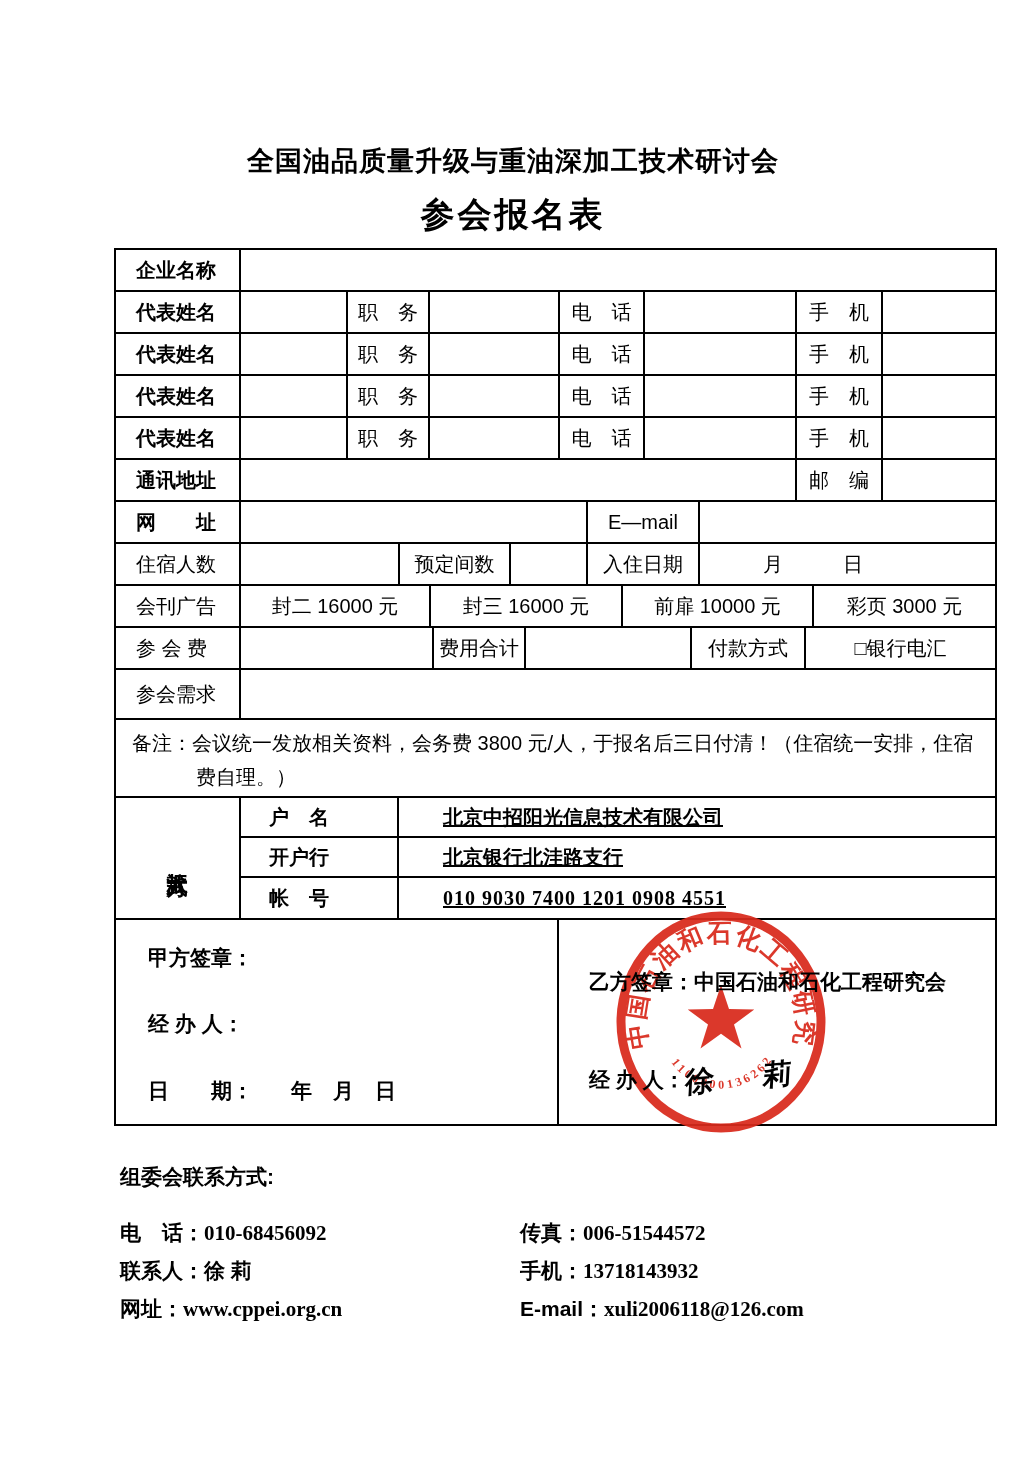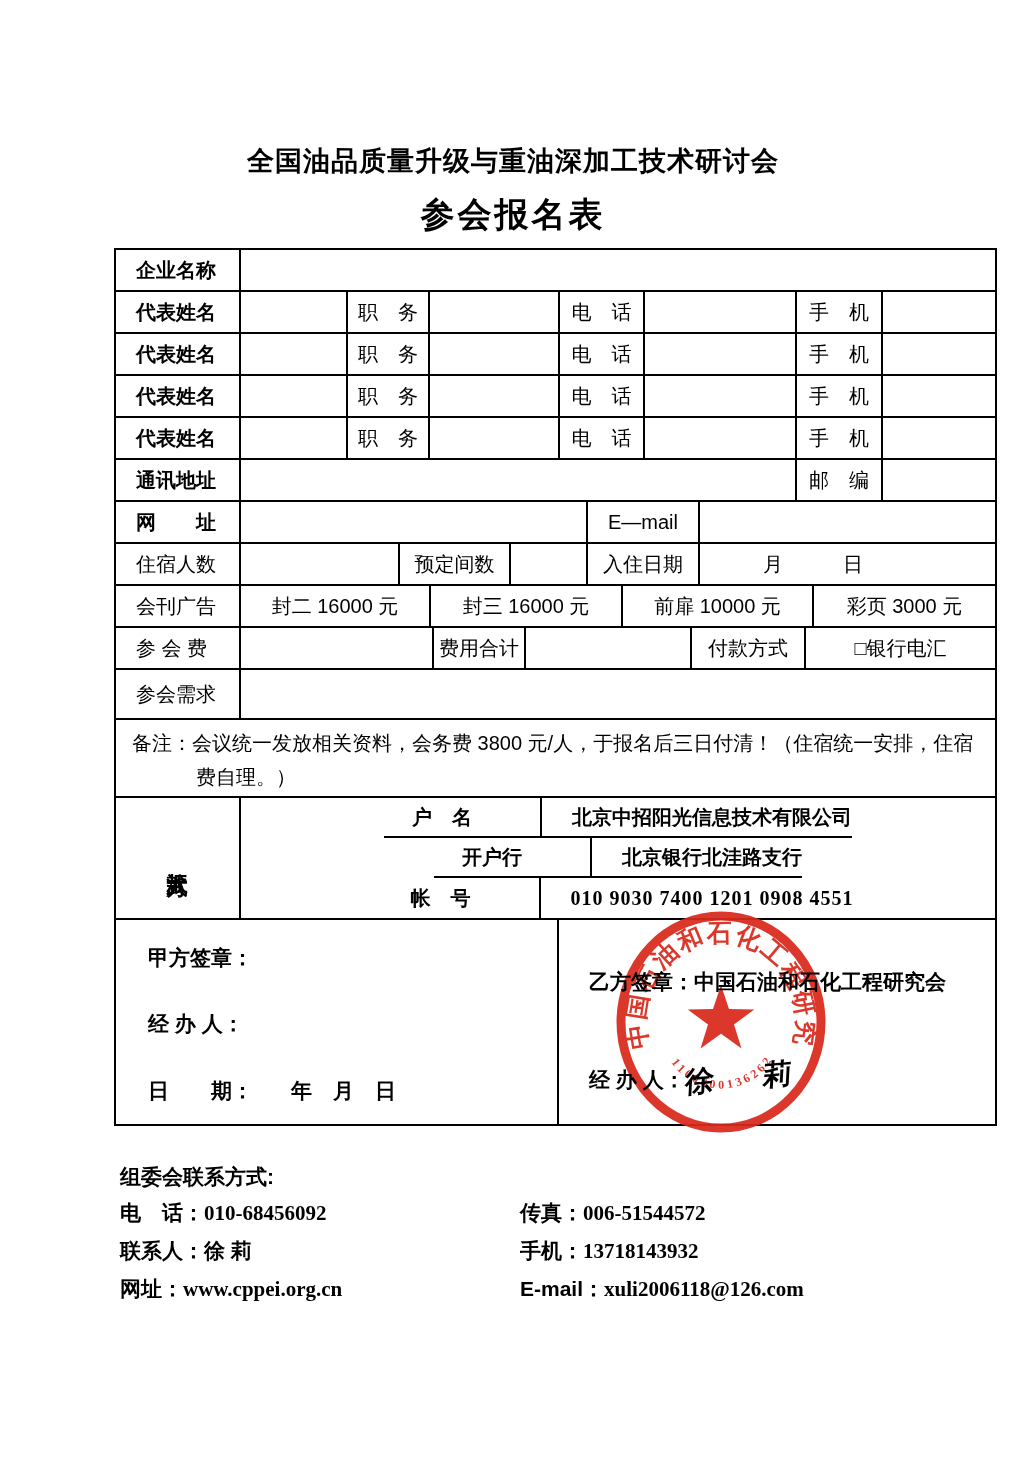--- a/index.html
+++ b/index.html
@@ -47,41 +47,41 @@
   }
   .note-inner { padding-left: 3.2em; text-indent: -3.2em; }
   .remit-left {
     width: 125px; border-right: 2px solid #000;
     display: flex; align-items: center; justify-content: center;
   }
   .vert {
     writing-mode: vertical-rl; text-orientation: upright;
     font-size: 21px; font-weight: bold; letter-spacing: 1px; line-height: 1;
   }
-  .remit-right { flex: 1; display: flex; flex-direction: column; align-items: center; }
+  .remit-right { flex: 1; display: flex; flex-direction: column; }
   .remit-row { display: flex; height: 40px; border-bottom: 2px solid #000; }
   .remit-row:last-child { border-bottom: none; }
   .remit-row .cell { height: 100%; }
   .remit-label { width: 158px; padding-left: 28px; }
-  .remit-value { padding-left: 30px; }
+  .remit-value { padding-left: 44px; text-decoration: underline; }
   .acct { font-family: "Liberation Serif", serif; letter-spacing: 1px; }
   .sig-row { height: 204px; }
   .sig-left {
     width: 443px; border-right: 2px solid #000; position: relative;
   }
   .sig-right { position: relative; flex: 1; }
   .sigline { position: absolute; font-size: 21px; font-weight: bold; white-space: pre; z-index: 7; }
   .hand {
     display: inline-block; font-family: "Liberation Serif", serif;
     font-weight: bold; font-size: 29px;
     transform: rotate(-5deg) skewX(-8deg); letter-spacing: 10px;
   }
   .stamp { position: absolute; left: 612px; top: 910px; width: 218px; height: 228px; z-index: 5; opacity: 0.93; }
   .footer { position: absolute; left: 120px; top: 1163px; width: 790px; }
-  .f-head { font-size: 21px; font-weight: bold; margin-bottom: 8px; }
+  .f-head { font-size: 21px; font-weight: bold; margin-bottom: 28px; }
   .f-row { display: flex; margin-bottom: 10px; }
   .f-left { width: 400px; font-size: 21px; font-weight: bold; white-space: pre; }
   .f-right { flex: 1; font-size: 21px; font-weight: bold; white-space: pre; }
   .f-val { font-family: "Liberation Serif", serif; }
 </style>
 </head>
 <body>
 
 <div class="page">
 

